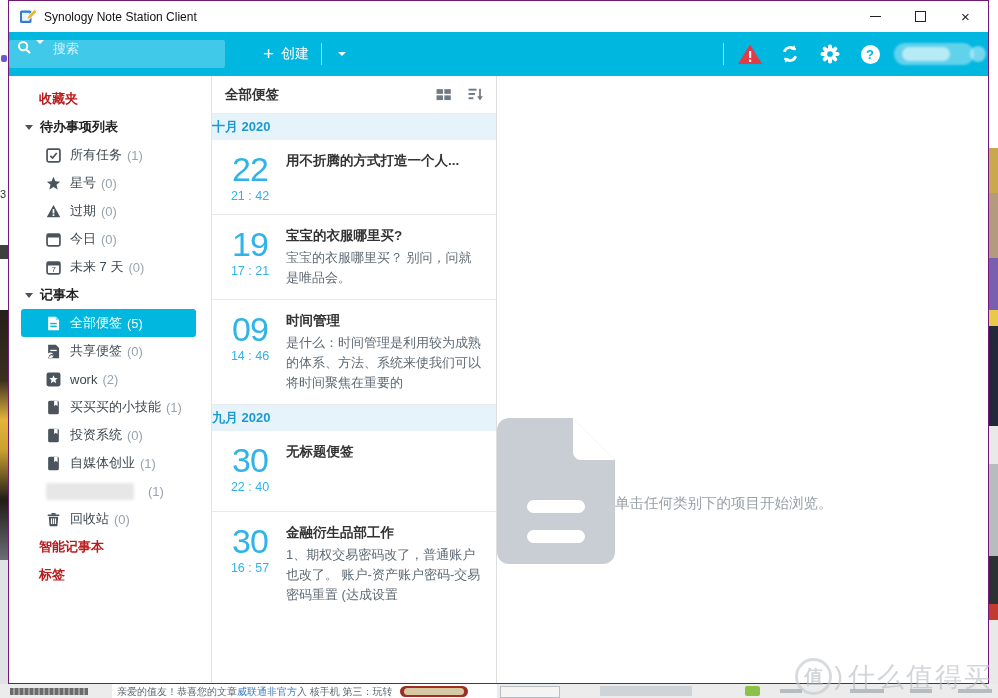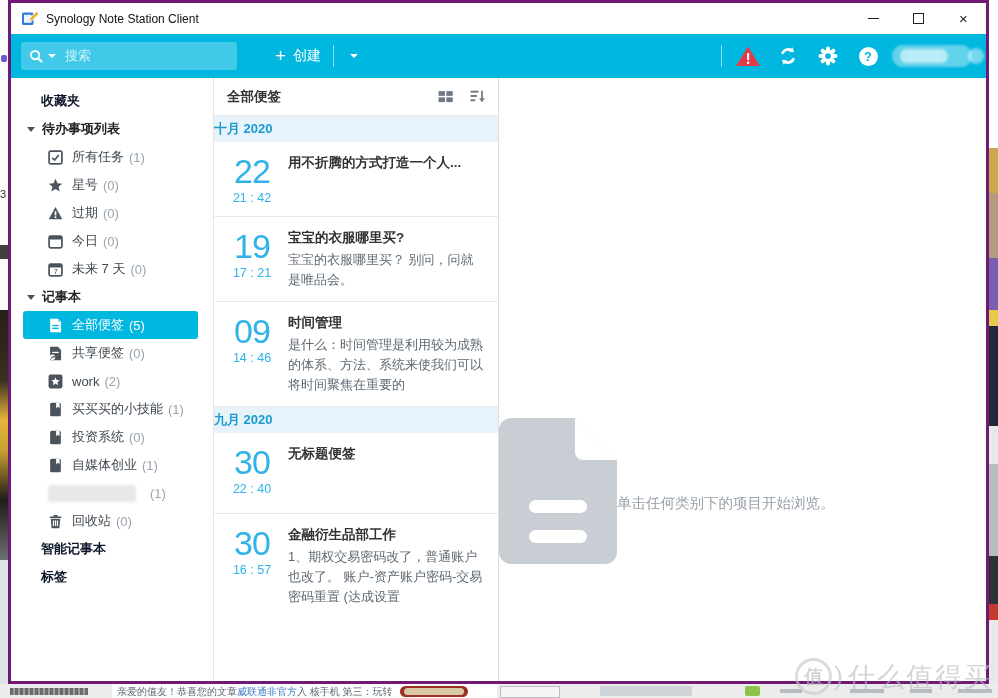--- a/index.html
+++ b/index.html
@@ -25,36 +25,36 @@
   .bb-notice .lnk{color:#3a7bbf}
   .bb-btn{position:absolute;left:400px;top:2px;width:68px;height:11px;background:#9c2f23;border-radius:6px}
   .bb-btn i{display:block;margin:2px 4px;height:7px;background:#d8c9a5;border-radius:4px}
   .bb-box1{position:absolute;left:500px;top:2px;width:58px;height:10px;border:1px solid #b9bec2;background:#f4f4f4}
   .bb-box2{position:absolute;left:600px;top:2px;width:92px;height:10px;background:#cfd4d8}
   .bb-green{position:absolute;left:745px;top:2px;width:15px;height:10px;background:#8bc34a;border-radius:2px}
   .bb-dash{position:absolute;top:5px;height:4px;background:#b7bcc0}
 
   
   .window{position:absolute;left:8px;top:0;width:981px;height:684px;background:#fff;
-      border:3px solid #701a75;box-sizing:border-box;display:flex;flex-direction:column}
+      border:1px solid #701a75;box-sizing:border-box;display:flex;flex-direction:column}
 
   
   .titlebar{height:31px;display:flex;align-items:center;background:#fff;flex:0 0 31px}
   .app-icon{width:17px;height:17px;margin-left:10px;flex:0 0 17px}
   .win-title{margin-left:8px;font-size:12px;color:#111}
   .tb-spacer{flex:1}
   .wbtn{width:45px;height:31px;display:flex;align-items:center;justify-content:center;color:#222}
   .g-min{width:11px;border-top:1px solid #222}
   .g-max{width:9px;height:9px;border:1px solid #222}
   .g-close{font-size:15px;line-height:15px}
 
   
   .toolbar{height:44px;background:var(--cyan);display:flex;align-items:center;flex:0 0 44px}
-  .searchbox{width:216px;height:28px;margin-left:10px;background:rgba(255,255,255,.25);border-radius:2px;
-      display:flex;align-items:center;padding:0 8px;box-sizing:border-box}
+  .searchbox{width:216px;height:28px;background:rgba(255,255,255,.25);border-radius:2px;
+      display:flex;align-items:flex-start;padding:0 8px;box-sizing:border-box}
   .searchbox .ph{margin-left:9px;font-size:13px;color:rgba(255,255,255,.78)}
   .tri-w{width:0;height:0;border-left:4px solid transparent;border-right:4px solid transparent;border-top:4px solid #fff;margin-left:4px}
   .createbtn{margin-left:38px;display:flex;align-items:center;color:#fff;font-size:14px}
   .createbtn .plus{font-size:19px;font-weight:300;margin-right:7px;line-height:18px}
   .vsep{width:1px;height:22px;background:rgba(255,255,255,.55);margin:0 12px}
   .tool-right{display:flex;align-items:center;margin-left:auto;margin-right:14px;gap:0}
   .tool-ic{width:40px;display:flex;justify-content:center;align-items:center}
   .warn-badge{width:26px;height:22px;position:relative}
   .help-circle{width:19px;height:19px;border-radius:50%;background:#fff;color:var(--cyan);
       font-weight:bold;font-size:13px;display:flex;align-items:center;justify-content:center}
@@ -62,21 +62,21 @@
       position:relative;filter:blur(1.2px);margin-left:4px}
   .acct-blur i{position:absolute;left:8px;top:4px;width:48px;height:14px;background:rgba(255,255,255,.55);border-radius:7px}
   .acct-blur b{position:absolute;right:-12px;top:3px;width:16px;height:16px;background:rgba(255,255,255,.45);border-radius:8px}
 
   
   .main{flex:1;display:flex;min-height:0}
 
   
   .sidebar{width:203px;flex:0 0 203px;border-right:1px solid #e4e4e4;box-sizing:border-box;padding-top:9px;background:#fff}
   .srow{height:28px;display:flex;align-items:center;font-size:13px;color:#3f4850}
-  .shead{font-weight:bold;color:#0f172a;padding-left:30px}
+  .shead{font-weight:bold;color:#b91c1c;padding-left:30px}
   .ssec{font-weight:bold;color:#222;padding-left:16px}
   .ssec .lbl{margin-left:7px}
   .schild{padding-left:37px}
   .schild .lbl{margin-left:9px;white-space:nowrap}
   .cnt{margin-left:5px;color:#99a3ad}
   .tri-g{width:0;height:0;border-left:4px solid transparent;border-right:4px solid transparent;border-top:5px solid #4b545c}
   .sic{width:15px;height:15px;flex:0 0 15px;color:#4b545c}
   .sic svg{width:15px;height:15px;display:block}
   .srow.sel{background:var(--cyan);border-radius:3px;margin:0 15px 0 12px;padding-left:25px;color:#fff}
   .srow.sel .cnt{color:#fff}

